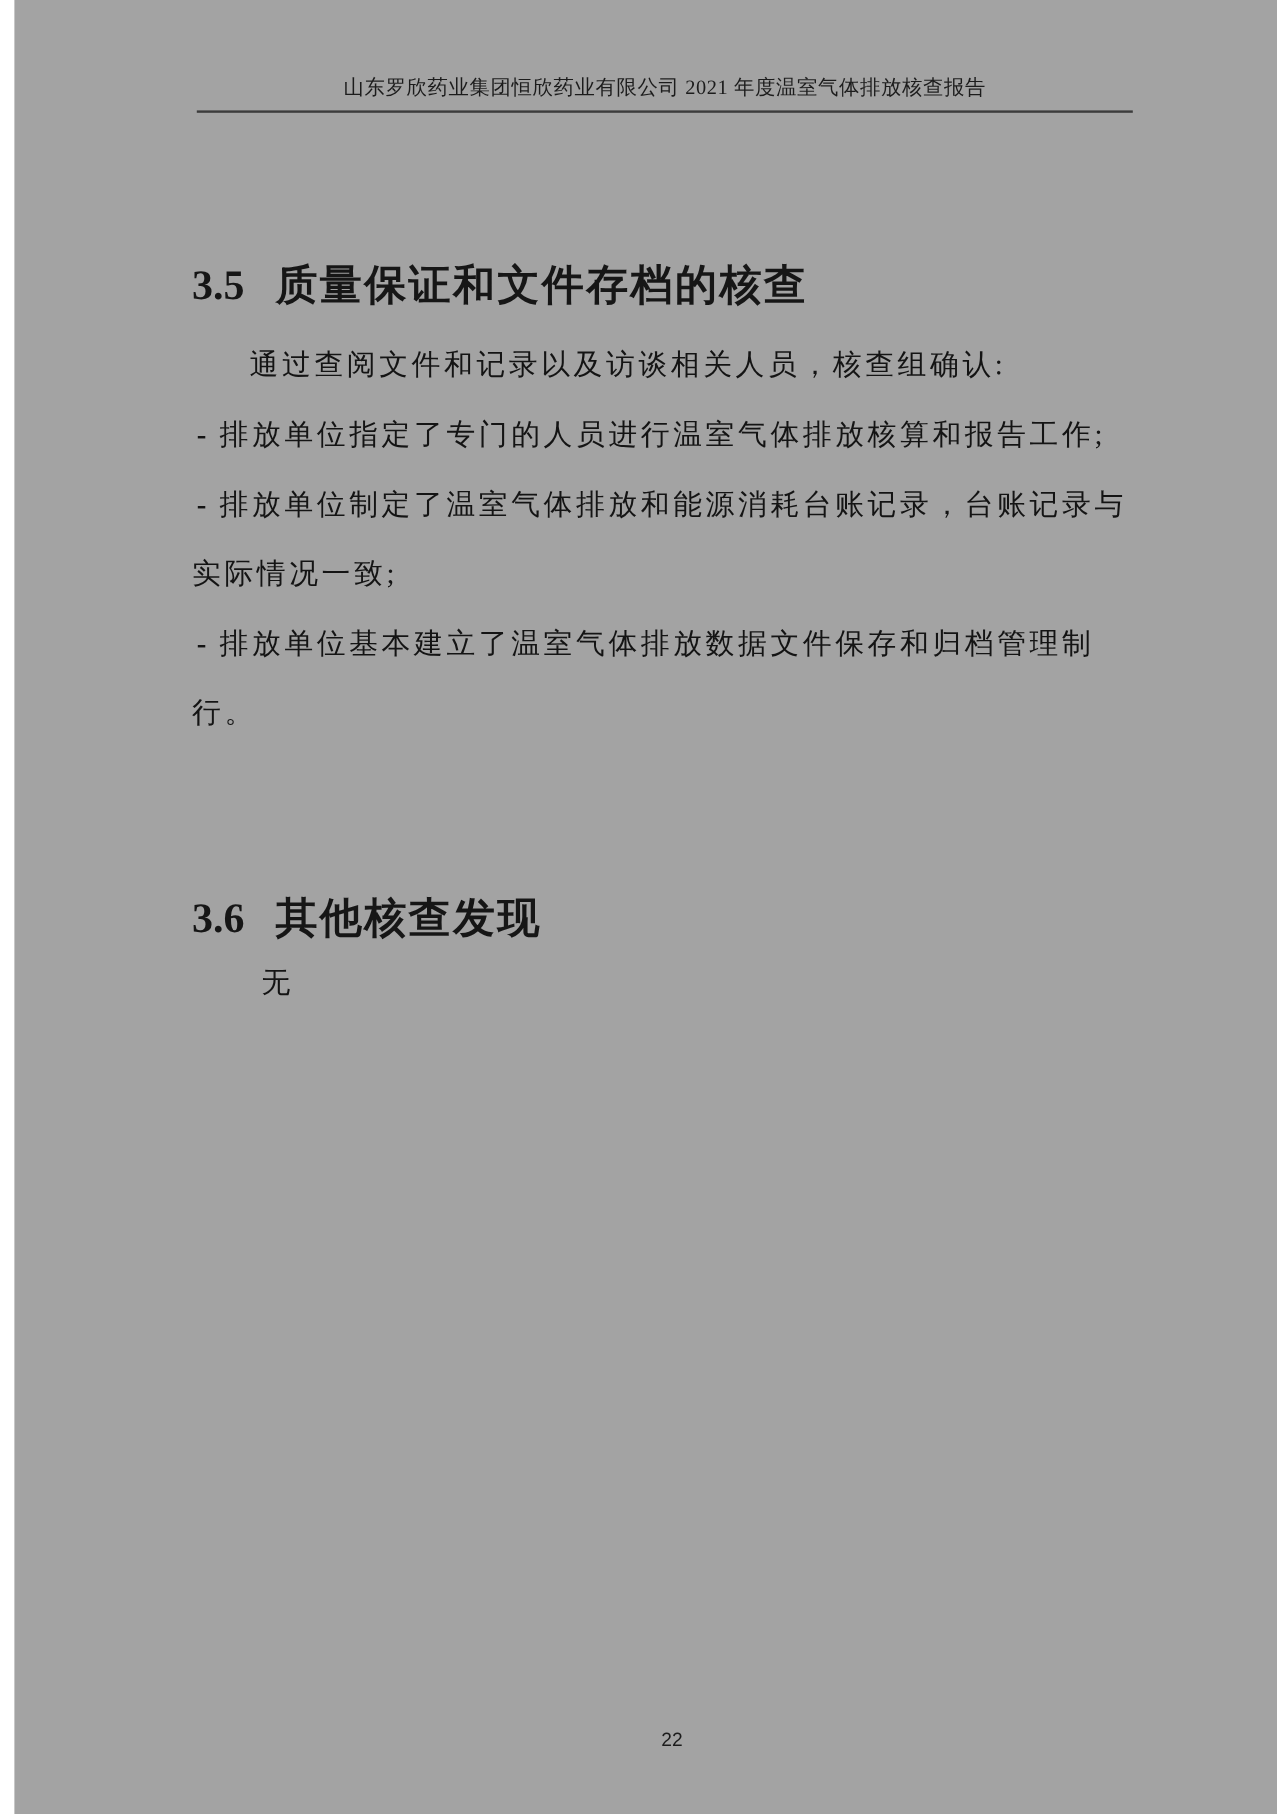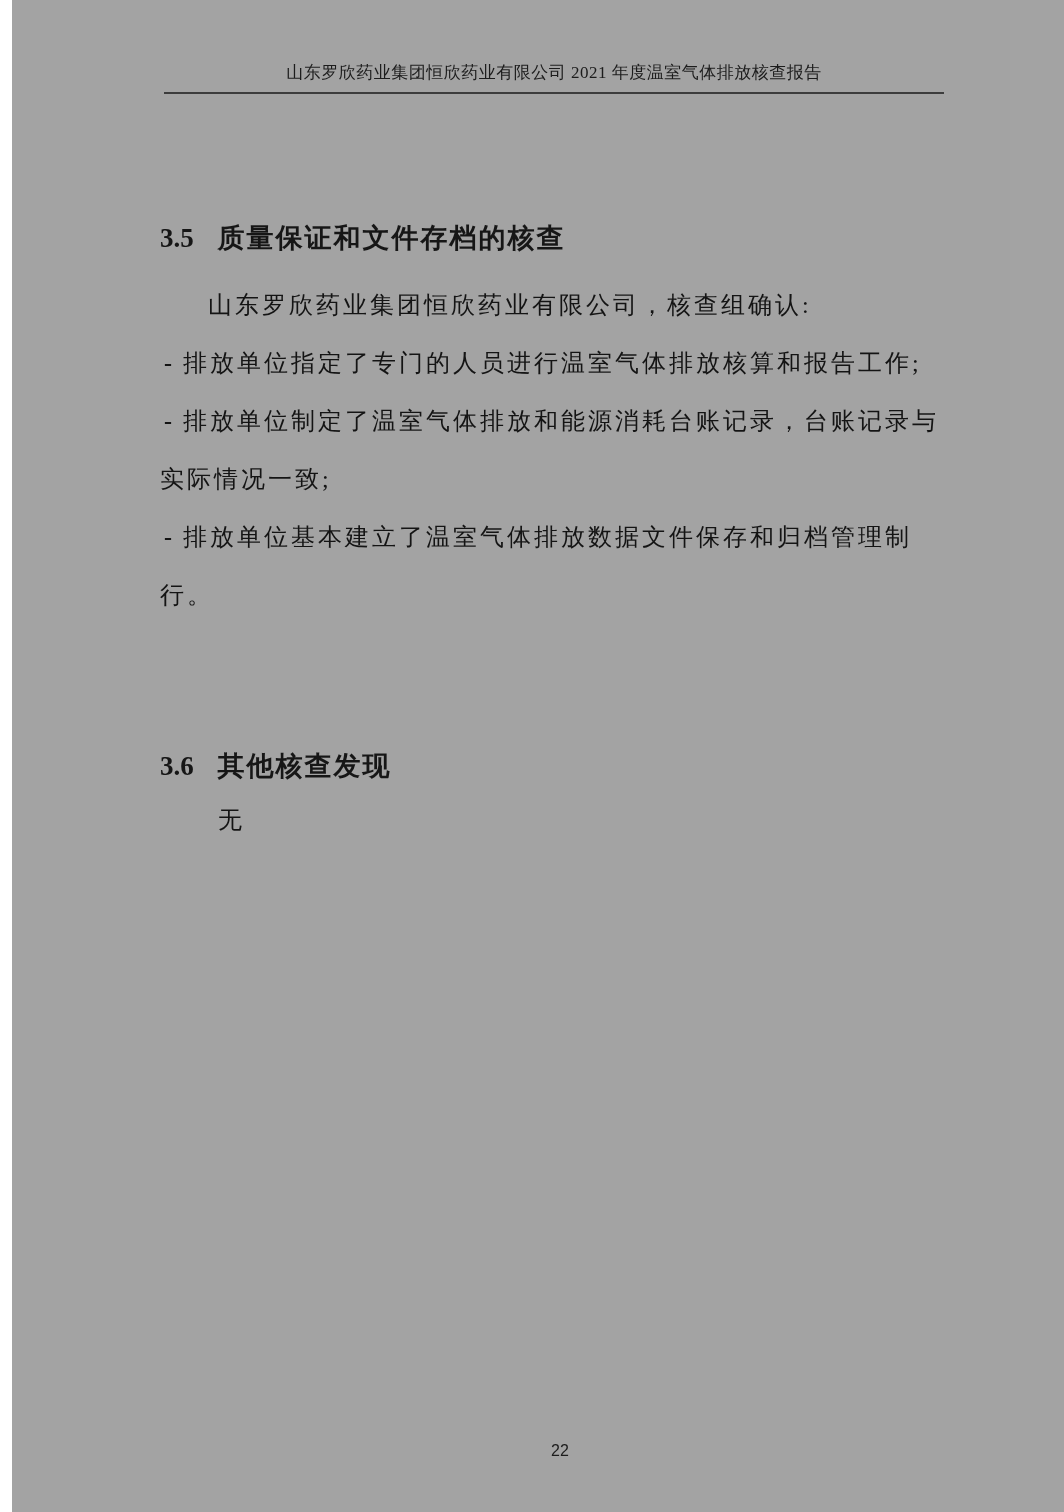--- a/index.html
+++ b/index.html
@@ -53,21 +53,21 @@
   }
   table.etable td.val {
     width: 307px;
     letter-spacing: 0.5px;
   }
 
   
   .h2 {
     position: absolute;
     left: 148px;
-    font-size: 27px;
+    font-size: 35px;
     font-weight: bold;
     line-height: 32px;
     white-space: nowrap;
   }
   .h2 .hnum { margin-right: 17px; letter-spacing: 0; }
   .h2 .htitle { letter-spacing: 2px; }
   .h35 { top: 222px; }
   .h36 { top: 750px; }
 
   
@@ -131,21 +131,21 @@
   <div class="header">
     <span>山东罗欣药业集团恒欣药业有限公司 2021 年度温室气体排放核查报告</span>
   </div>
 
 
   <div class="h2 h35">
     <span class="hnum">3.5</span>
     <span class="htitle">质量保证和文件存档的核查</span>
   </div>
 
-  <div class="intro bodytext">山东罗欣药业集团恒欣药业有限公司，核查组确认:</div>
+  <div class="intro bodytext">通过查阅文件和记录以及访谈相关人员，核查组确认:</div>
 
   <div class="findings bodytext" id="findings">
       <div class="fline"><span class="marker">-</span><span>排放单位指定了专门的人员进行温室气体排放核算和报告工作;</span></div>
       <div class="fline"><span class="marker">-</span><span>排放单位制定了温室气体排放和能源消耗台账记录，台账记录与</span></div>
       <div class="fline">实际情况一致;</div>
       <div class="fline"><span class="marker">-</span><span>排放单位基本建立了温室气体排放数据文件保存和归档管理制</span></div>
       <div class="fline">行。</div>
     </div>
 
   <div class="h2 h36">

